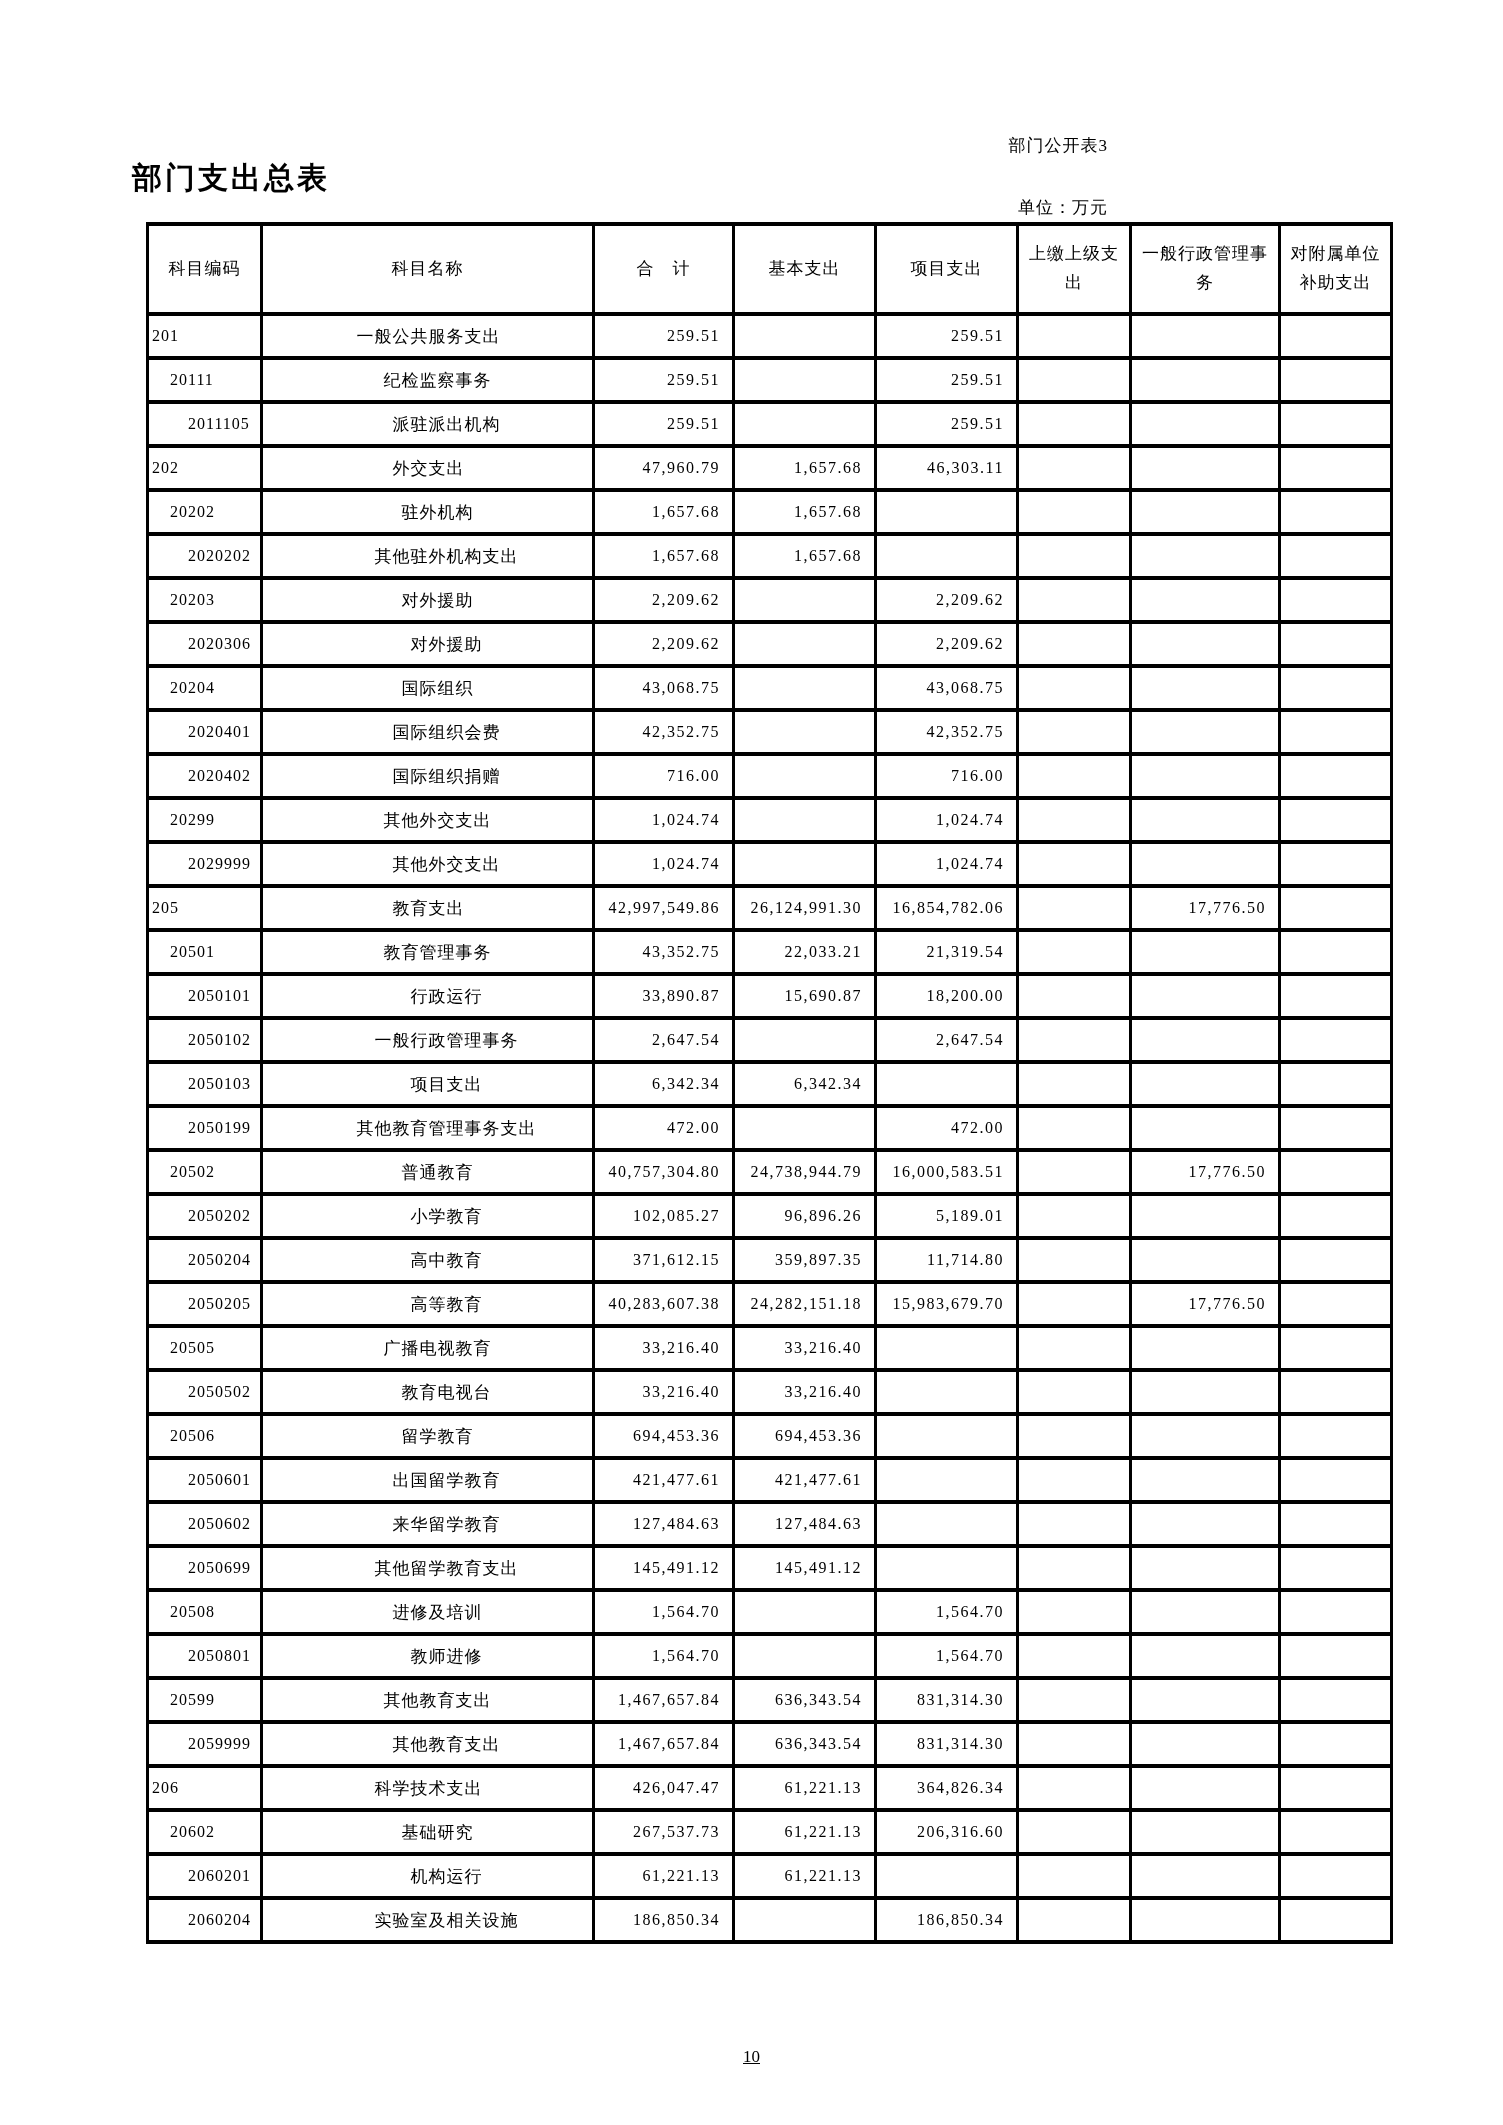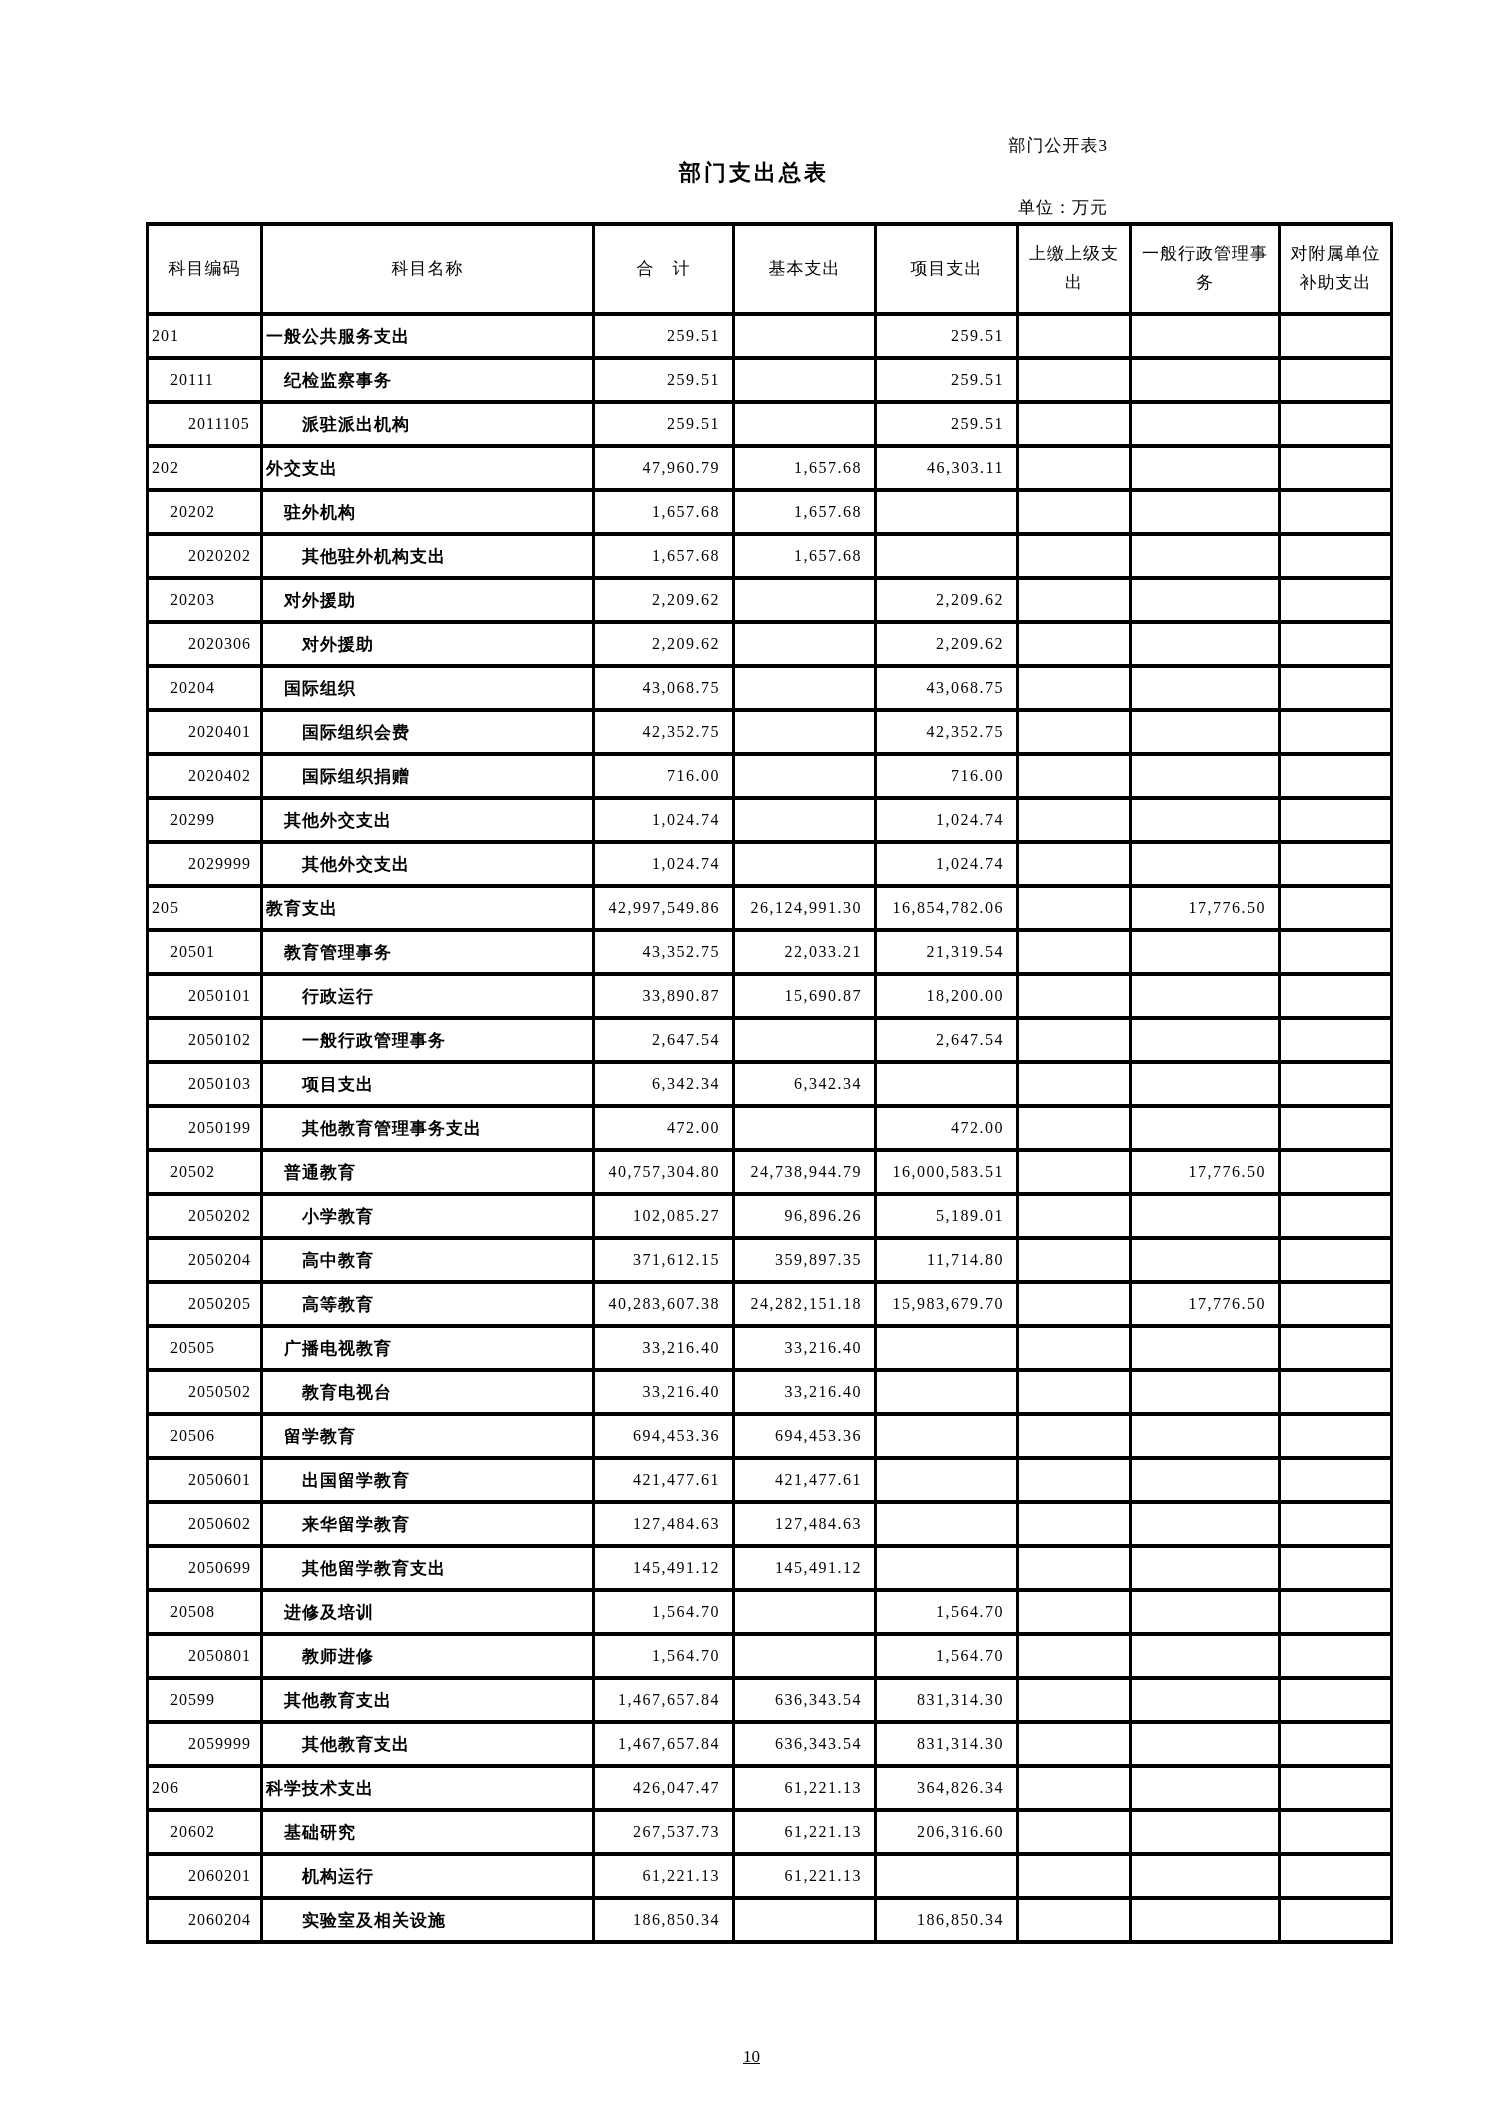--- a/index.html
+++ b/index.html
@@ -9,23 +9,22 @@
     background:#ffffff;
     color:#000;
     font-family:"Liberation Serif","DejaVu Serif",serif;
   }
   .sheet-label {
     position:absolute; top:134px; right:107px;
     font-size:17px; letter-spacing:1px;
   }
   .doc-title {
     position:absolute; top:158px; left:132px; width:1244px;
-    text-align:center;
     font-family:"Liberation Sans","DejaVu Sans",sans-serif;
-    font-weight:700; font-size:22px; letter-spacing:3px;
+    font-weight:700; font-size:30px; letter-spacing:3px;
   }
   .unit-label {
     position:absolute; top:196px; right:107px;
     font-size:17px; letter-spacing:1px;
   }
   table.main {
     position:absolute; left:146px; top:222px;
     width:1244px; table-layout:fixed;
     border-collapse:collapse;
     border:3px solid #000;
@@ -36,21 +35,21 @@
     overflow:hidden; vertical-align:middle;
     word-break:break-all;
   }
   thead tr { height:90px; }
   tbody tr { height:44px; }
   th {
     font-weight:400; font-size:17px; text-align:center;
     padding:0 4px; line-height:1.7; letter-spacing:1px;
   }
   td.code { font-size:16px; letter-spacing:1px; text-align:left; }
-  td.name { font-size:17px; letter-spacing:1px; text-align:left;font-weight:bold; }
+  td.name { font-size:17px; letter-spacing:1px; text-align:center; }
   td.num  { font-size:16px; letter-spacing:1.5px; text-align:right; padding-right:12px; }
   .lvl1 { padding-left:3px; }
   .lvl2 { padding-left:21px; }
   .lvl3 { padding-left:39px; }
   .page-footer {
     position:absolute; top:2047px; left:0; width:1503px;
     text-align:center; font-size:17px;text-decoration:underline;
   }
 </style>
 </head>

